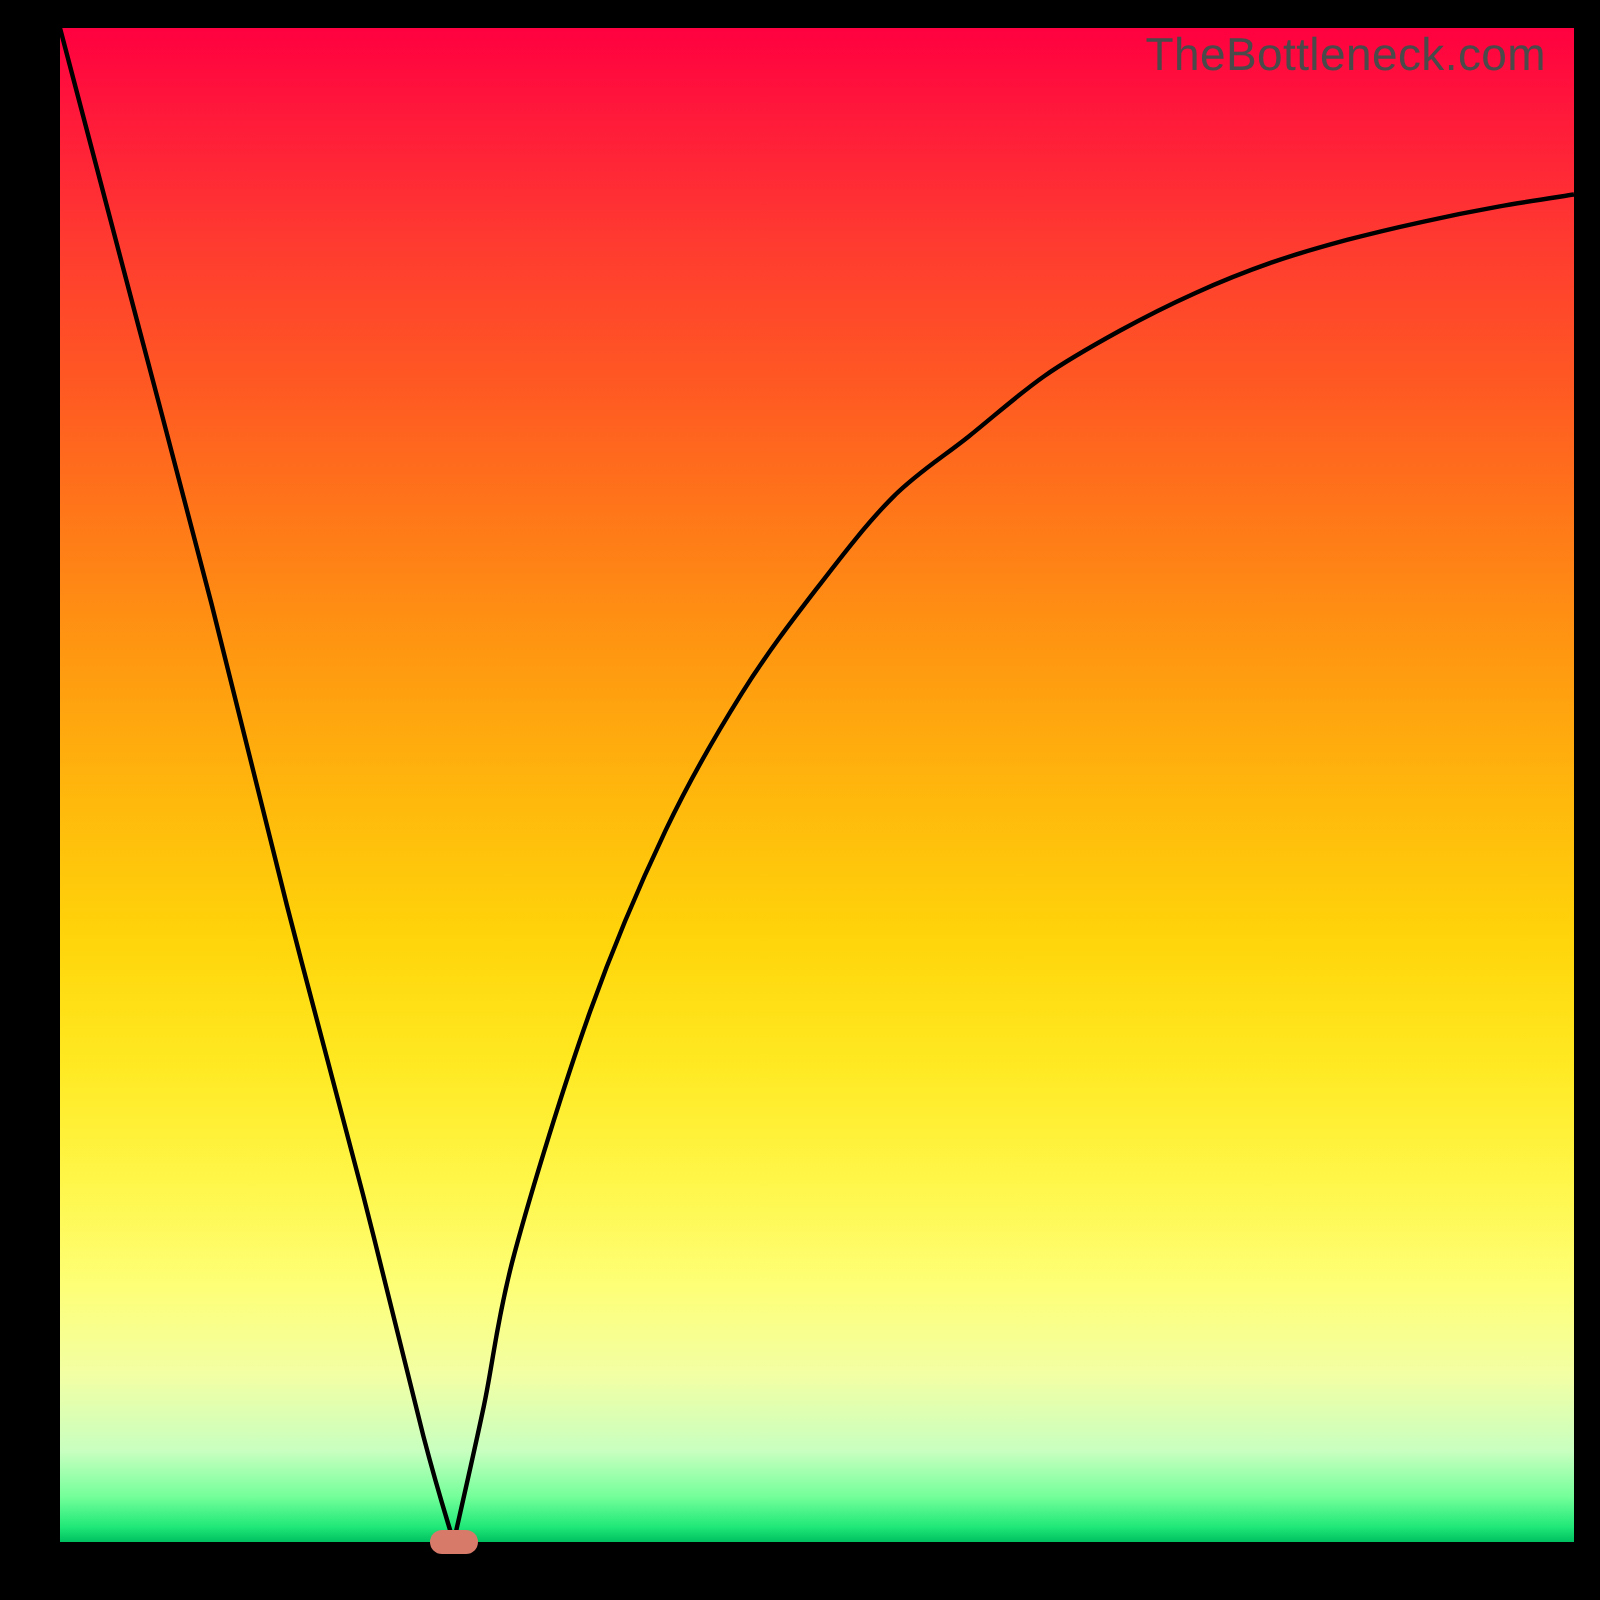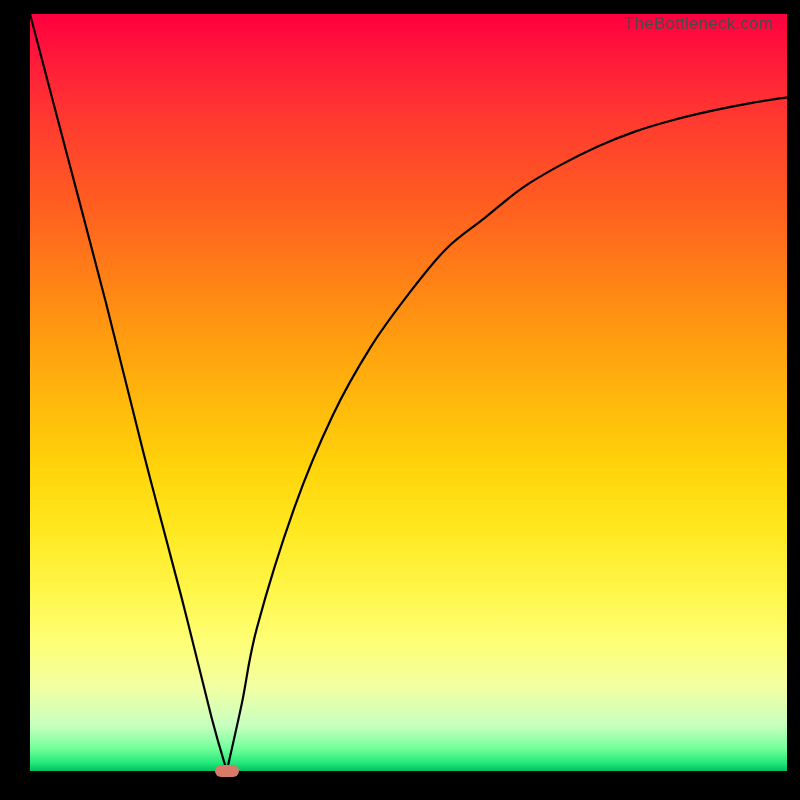--- a/index.html
+++ b/index.html
@@ -40,21 +40,21 @@
       #74ff9a 97%,
       #20e878 99%,
       #00c060 100%
     );
   }
   .watermark {
     position: absolute;
     top: 0px;
     right: 14px;
     color: #4a4a4a;
-    font-size: 17px;
+    font-size: 23px;
     font-weight: 500;
     letter-spacing: 0.2px;
     user-select: none;
   }
   svg.curve {
     position: absolute;
     left: 0;
     top: 0;
     width: 757px;
     height: 757px;

